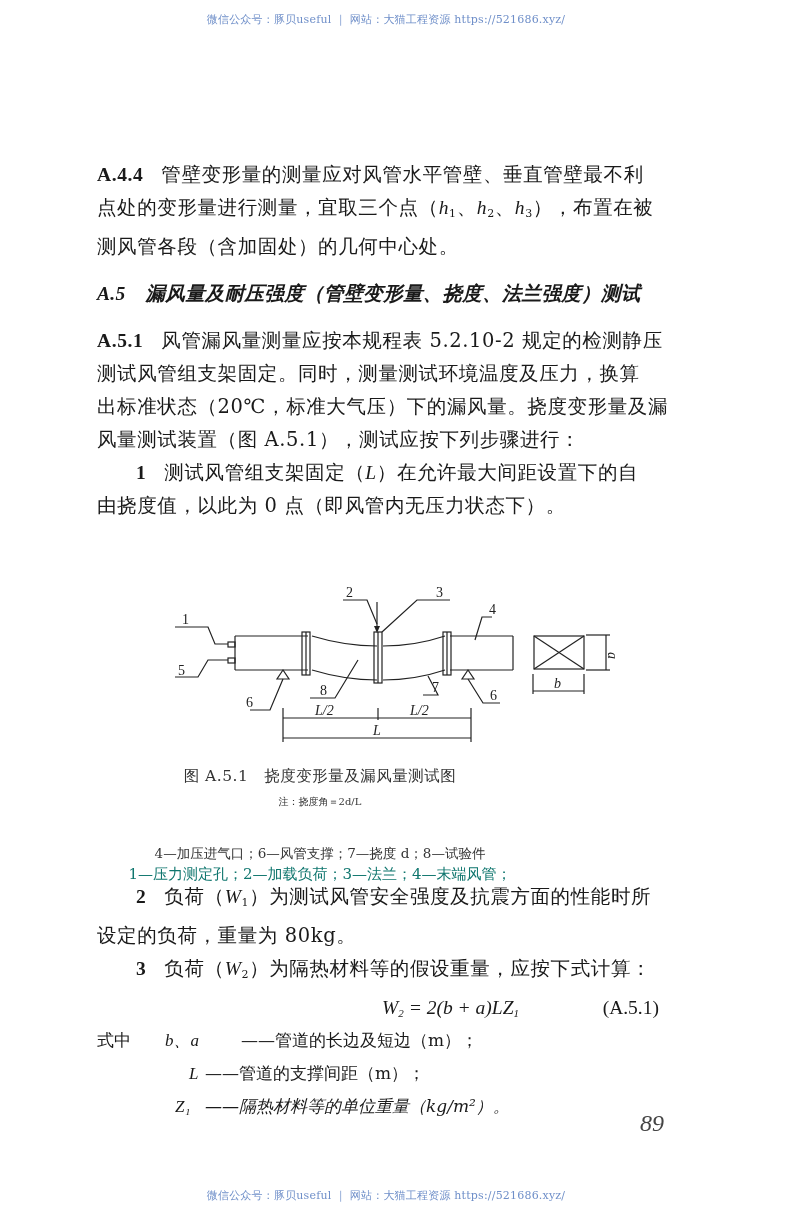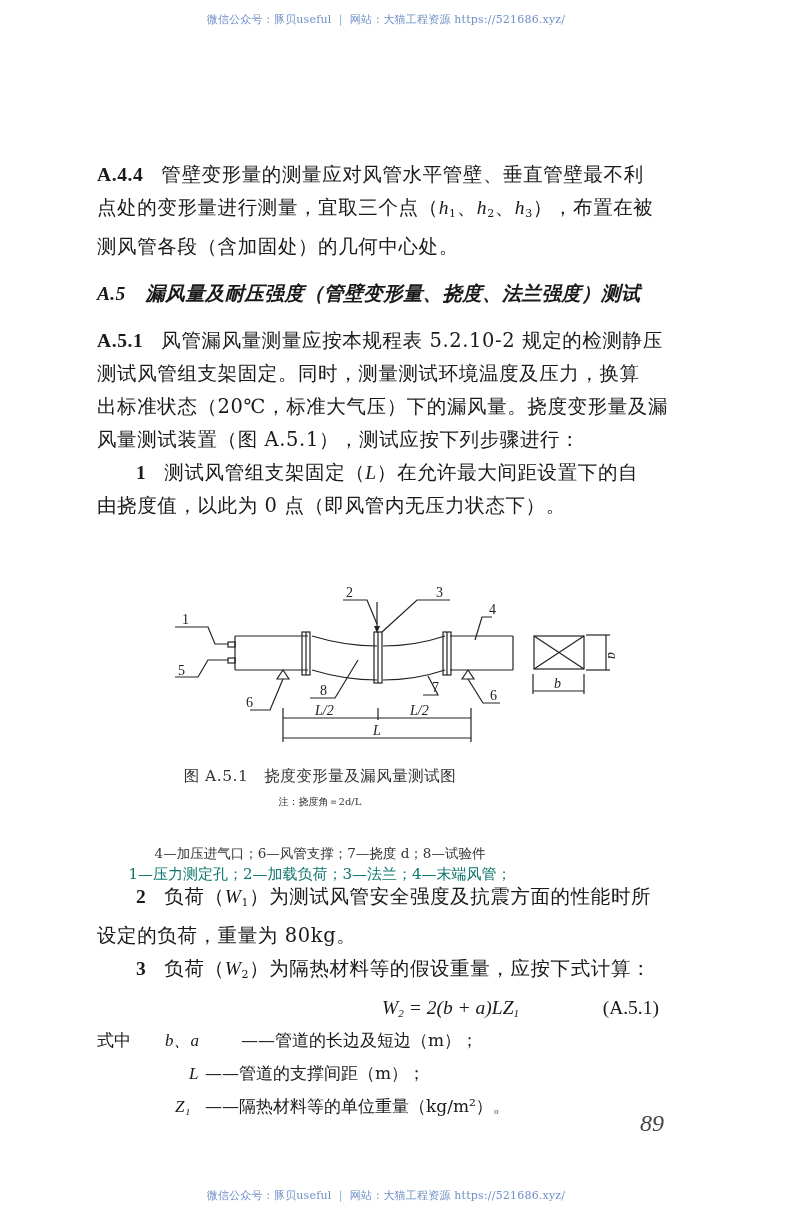--- a/index.html
+++ b/index.html
@@ -180,19 +180,19 @@
     <span class="def-lead">式中</span>
     <span class="def-sym ital" style="left:68px;">b、a</span>
     <span style="position:absolute; left:144px;">——管道的长边及短边（m）；</span>
   </div>
   <div class="def-row">
     <span class="def-sym ital" style="left:92px;">L</span>
     <span style="position:absolute; left:108px;">——管道的支撑间距（m）；</span>
   </div>
   <div class="def-row">
     <span class="def-sym ital" style="left:78px;">Z₁</span>
-    <span style="position:absolute; left:108px;">——隔热材料等的单位重量（kg/m²）。</span>
+    <span style="position:absolute; left:108px;font-style:italic;">——隔热材料等的单位重量（kg/m²）。</span>
   </div>
 </div>
 
 <div class="page-num">89</div>
 
 <div class="watermark wm-bottom">微信公众号：豚贝useful ｜ 网站：大猫工程资源 https://521686.xyz/</div>
 
 </body></html>

